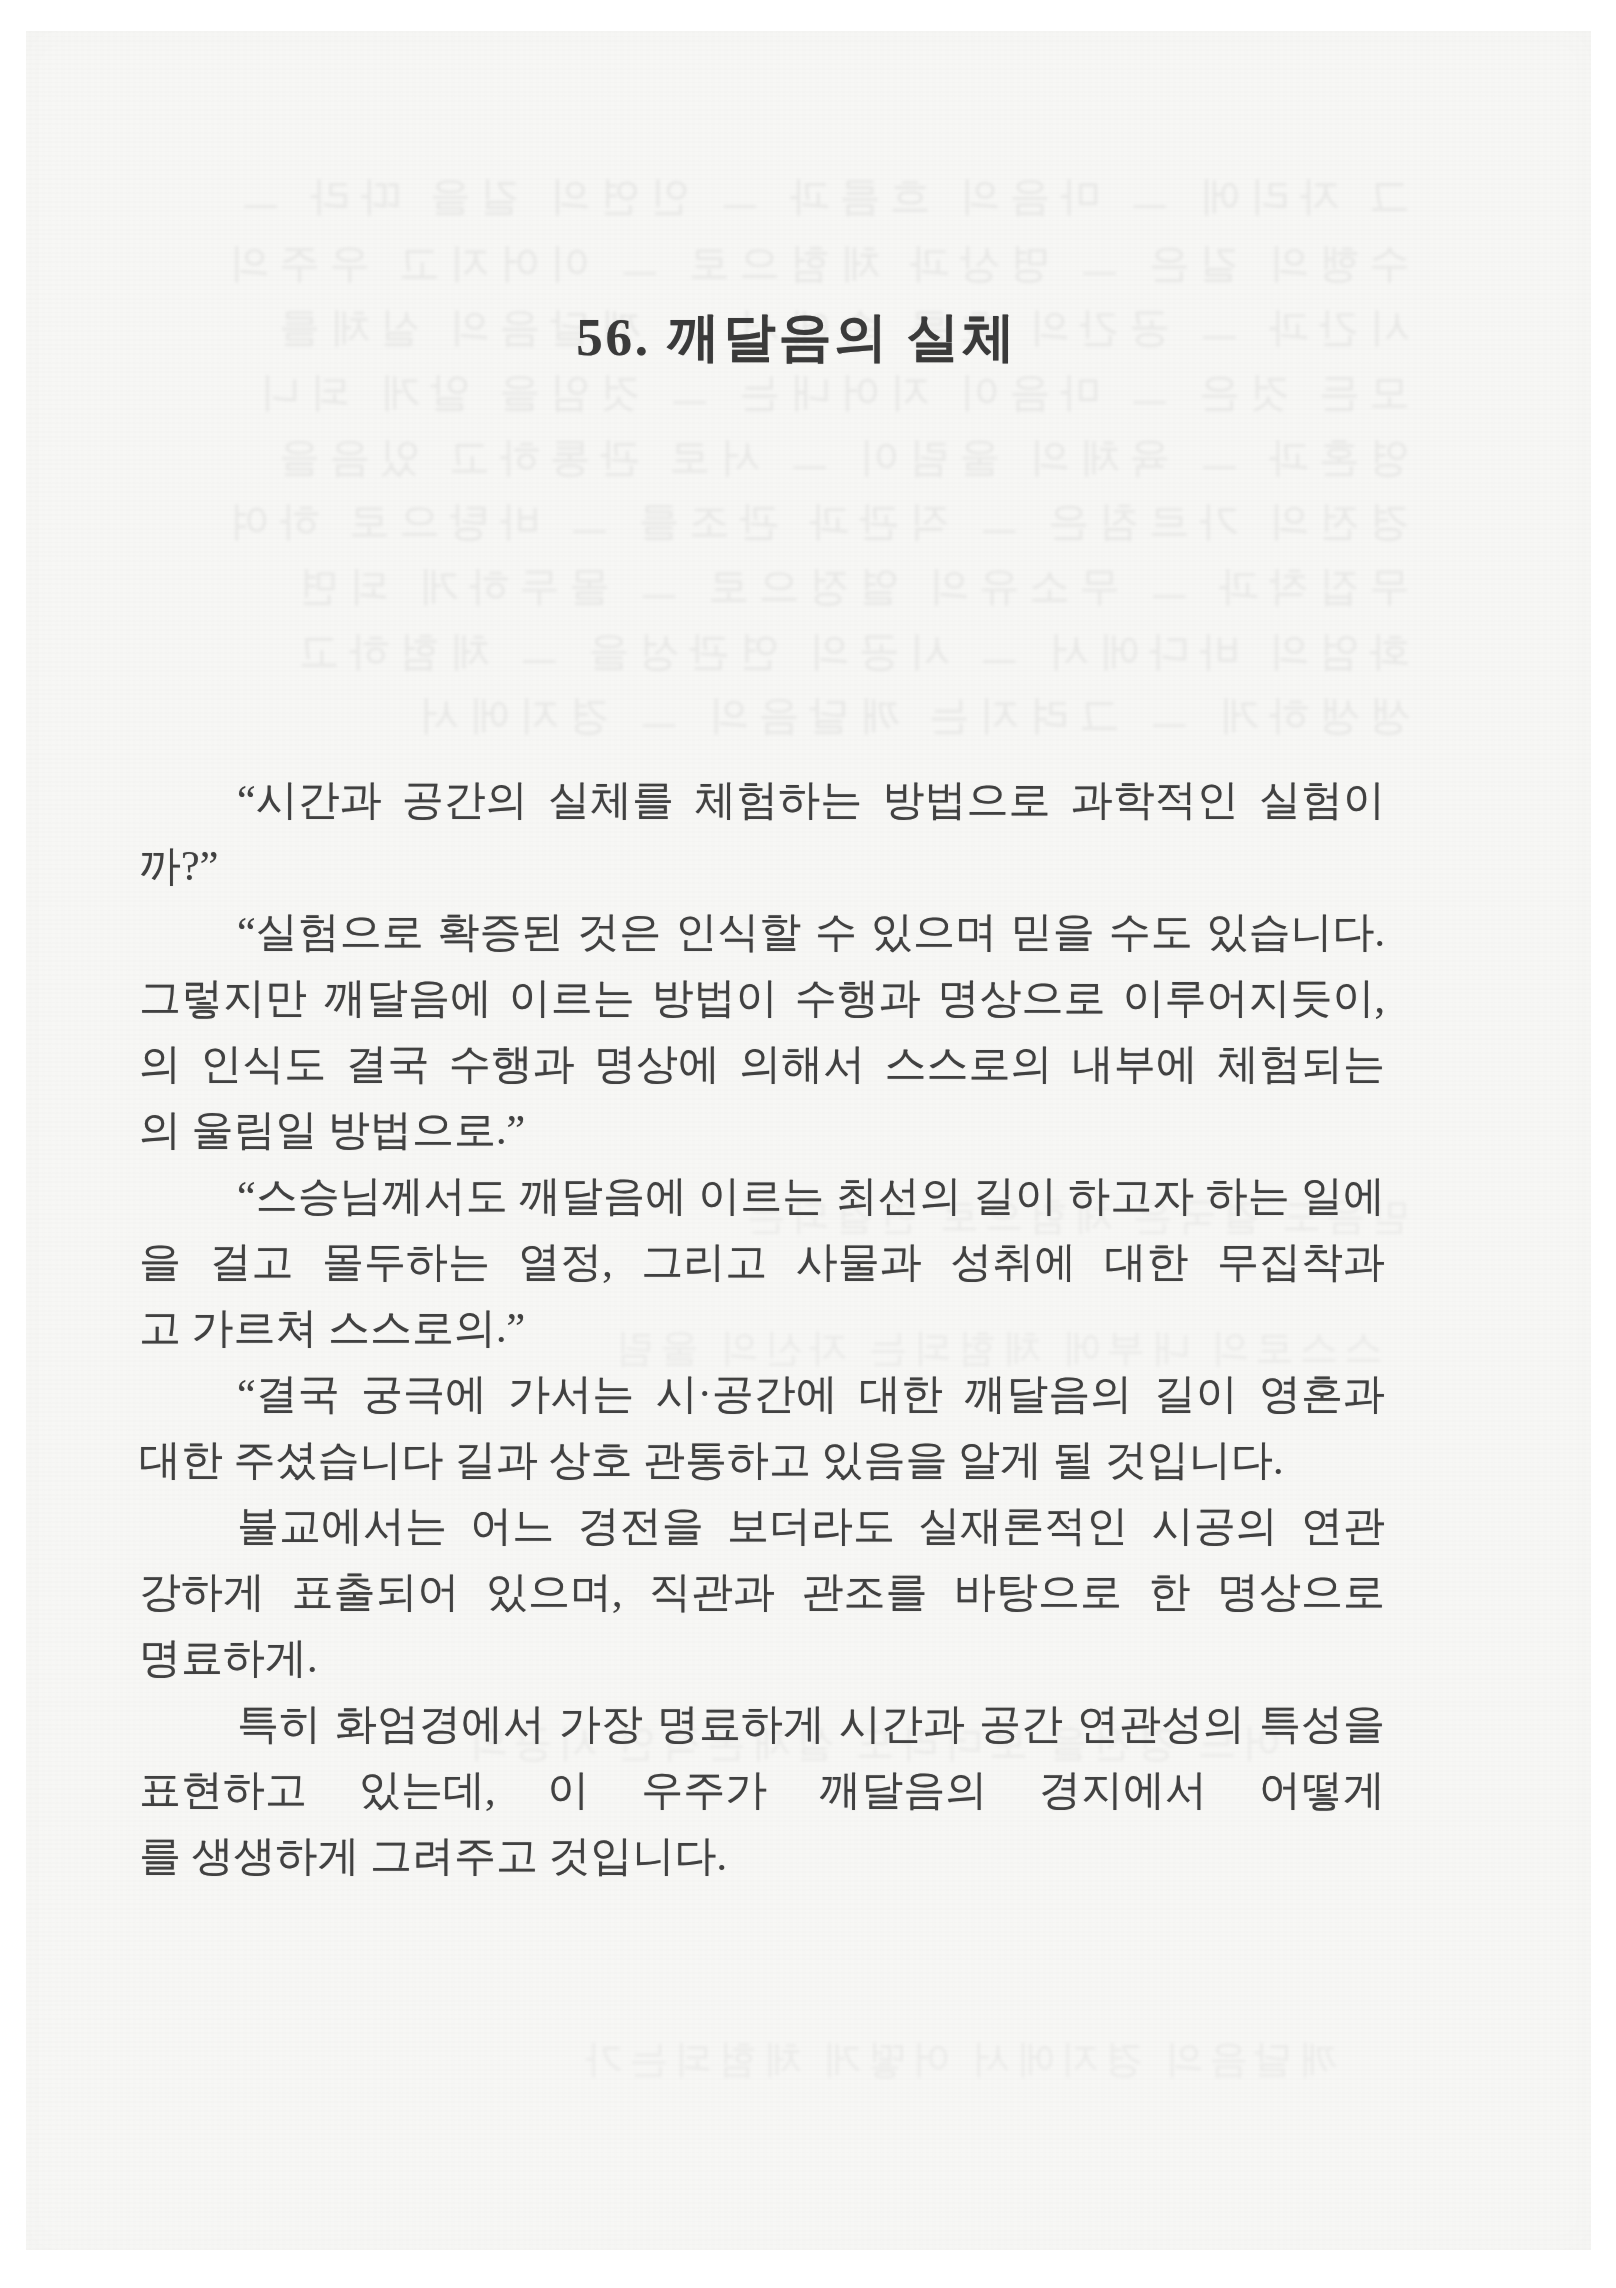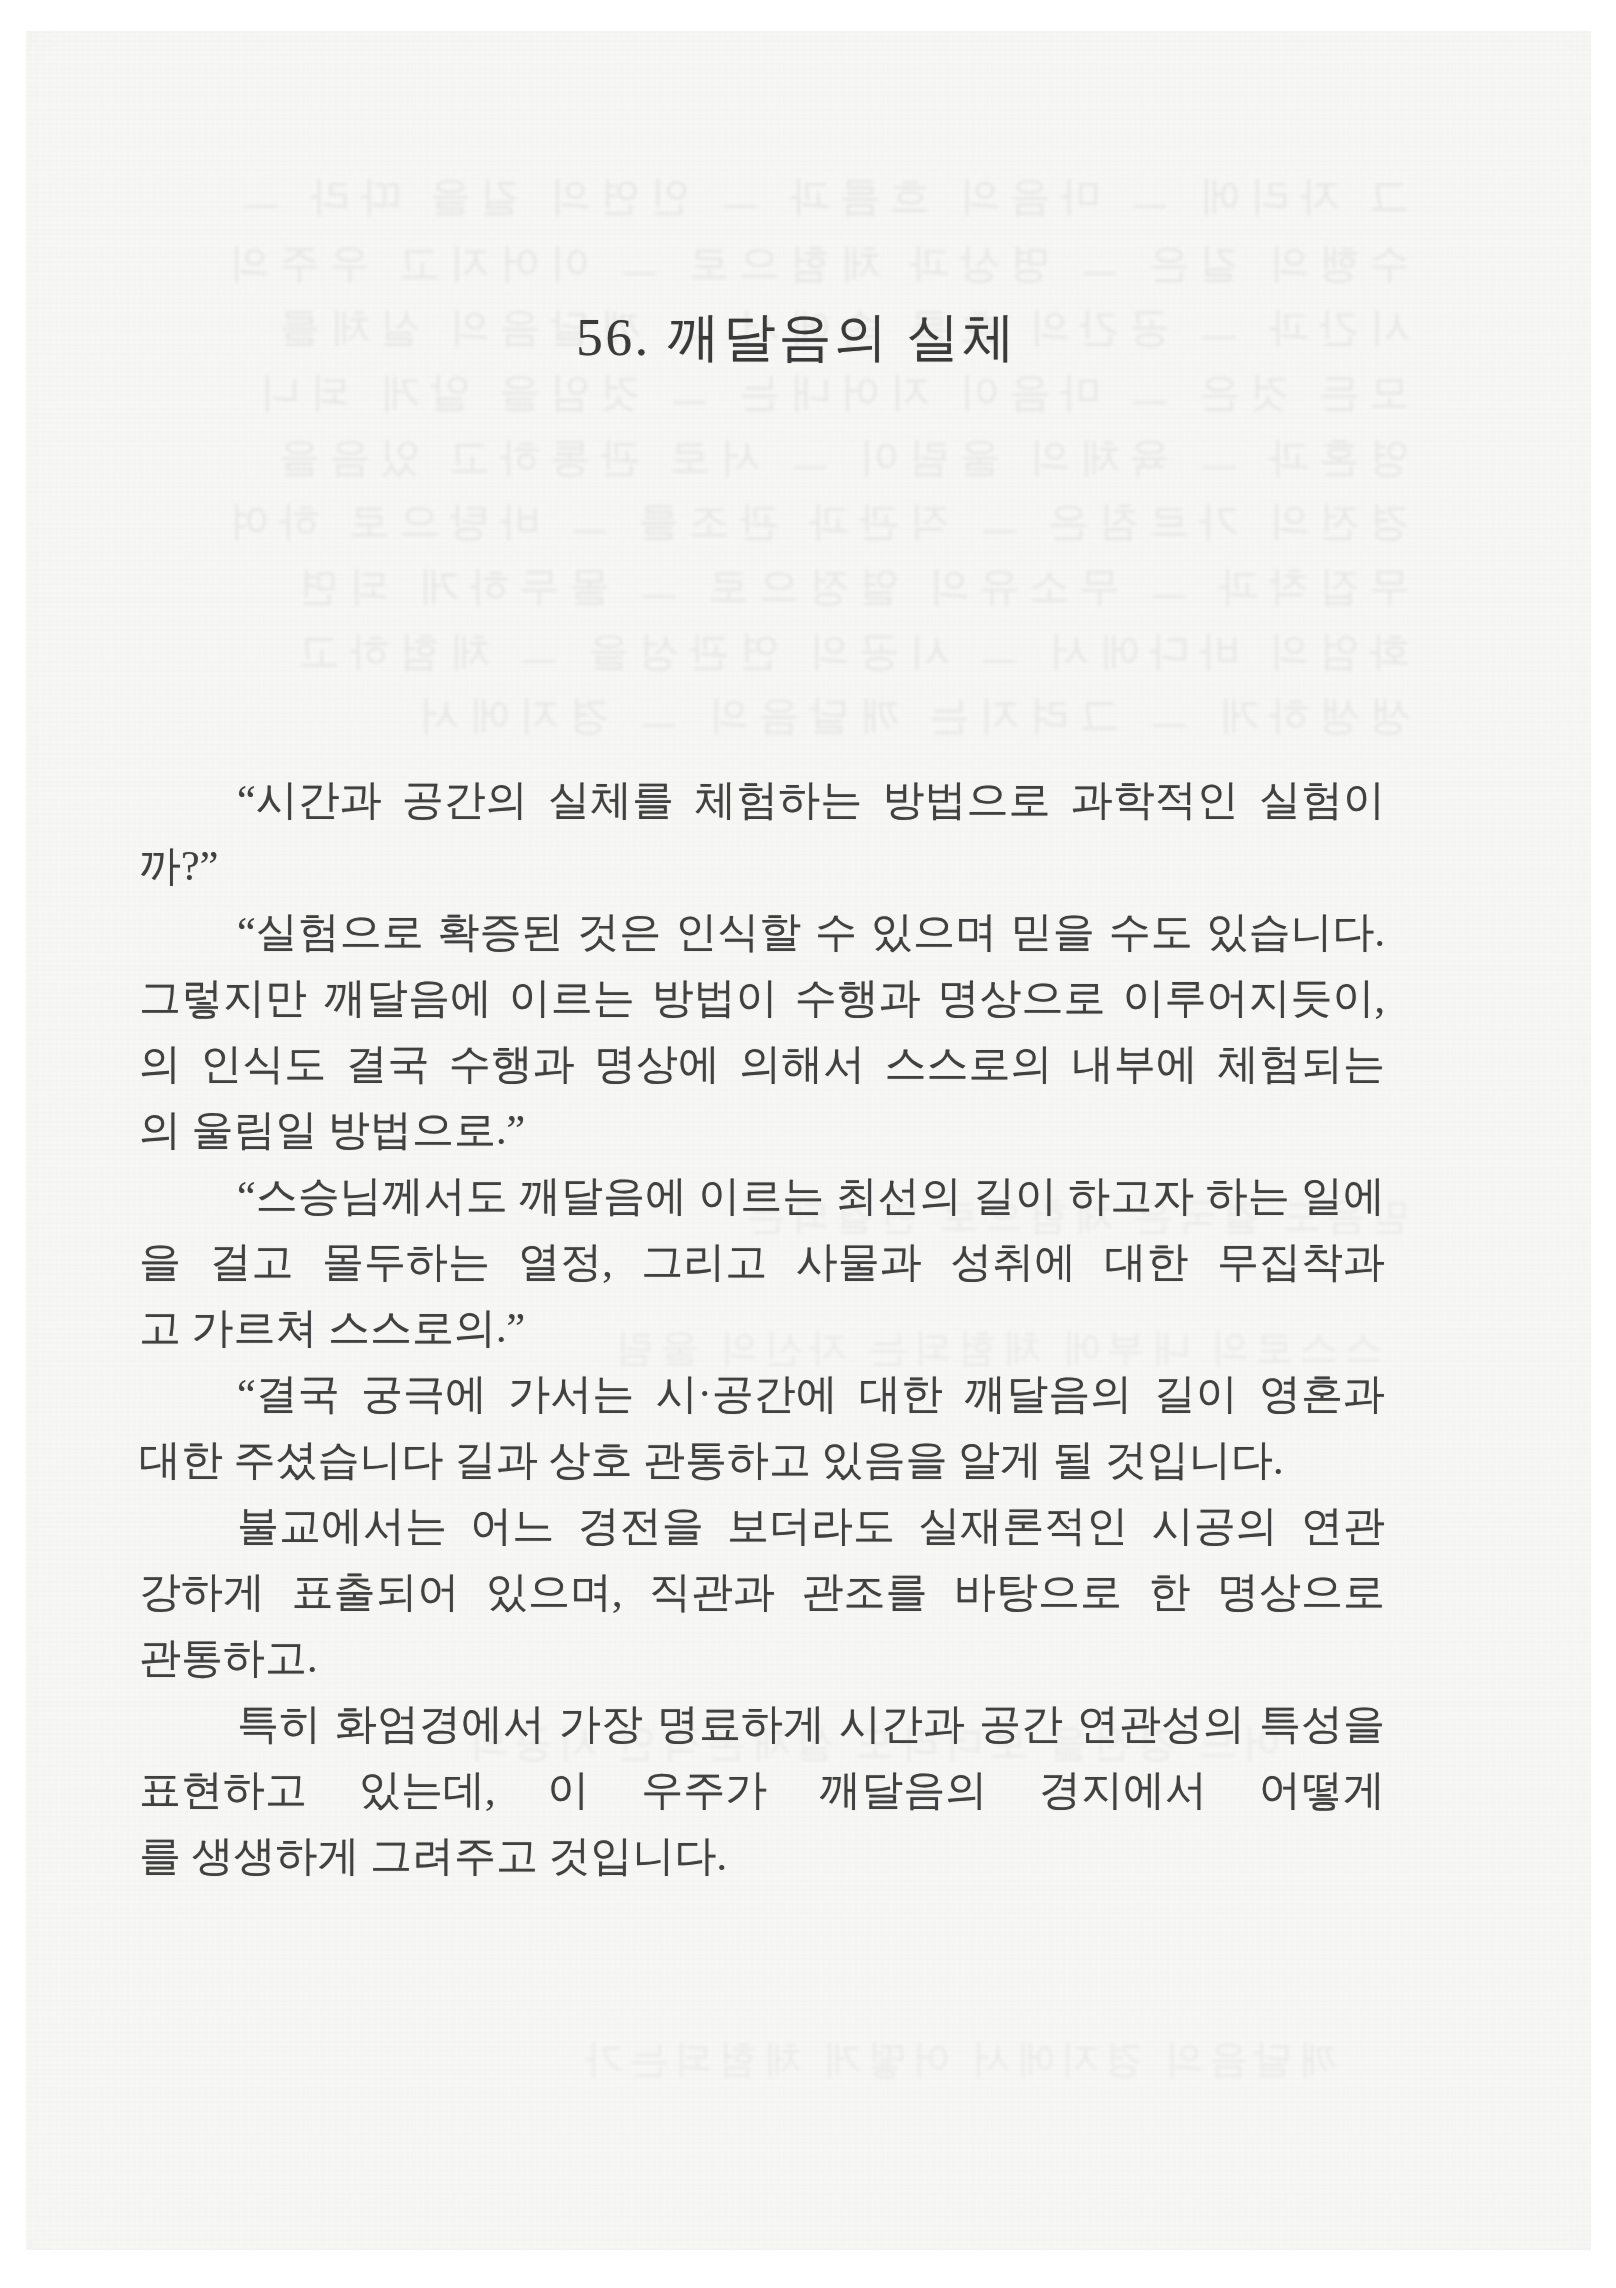--- a/index.html
+++ b/index.html
@@ -51,21 +51,21 @@
   .chapter-title {
     position: absolute;
     top: 269px;
     left: 113px;
     width: 1246px;
     padding-left: 35px;
     margin: 0;
     text-align: center;
     font-size: 53px;
     line-height: 74px;
-    font-weight: 400;
+    font-weight: 700;
     letter-spacing: 2.8px;
     color: #3a3a3a;
     text-shadow: 0 0 0.9px rgba(58,58,58,0.45);
   }
   
   .body-text {
     position: absolute;
     top: 736px;
     left: 113px;
     width: 1246px;
@@ -119,21 +119,21 @@
         <div class="line fill">그렇지만 깨달음에 이르는 방법이 수행과 명상으로 이루어지듯이, 우주</div>
         <div class="line fill">의 인식도 결국 수행과 명상에 의해서 스스로의 내부에 체험되는 자신</div>
         <div class="line">의 울림일 방법으로.”</div>
         <div class="line indent fill">“스승님께서도 깨달음에 이르는 최선의 길이 하고자 하는 일에 목숨</div>
         <div class="line fill">을 걸고 몰두하는 열정, 그리고 사물과 성취에 대한 무집착과 무소유라</div>
         <div class="line">고 가르쳐 스스로의.”</div>
         <div class="line indent fill">“결국 궁극에 가서는 시·공간에 대한 깨달음의 길이 영혼과 육체에</div>
         <div class="line">대한 주셨습니다 길과 상호 관통하고 있음을 알게 될 것입니다.</div>
         <div class="line indent fill">불교에서는 어느 경전을 보더라도 실재론적인 시공의 연관 특성이</div>
         <div class="line fill">강하게 표출되어 있으며, 직관과 관조를 바탕으로 한 명상으로 이어지고</div>
-        <div class="line">관통하고.</div>
+        <div class="line">명료하게.</div>
         <div class="line indent fill">특히 화엄경에서 가장 명료하게 시간과 공간 연관성의 특성을 잘</div>
         <div class="line fill">표현하고 있는데, 이 우주가 깨달음의 경지에서 어떻게 체험되어지는가</div>
         <div class="line">를 생생하게 그려주고 것입니다.</div>
       </div>
 
   </div>
 </div>
 
 
 </body></html>

